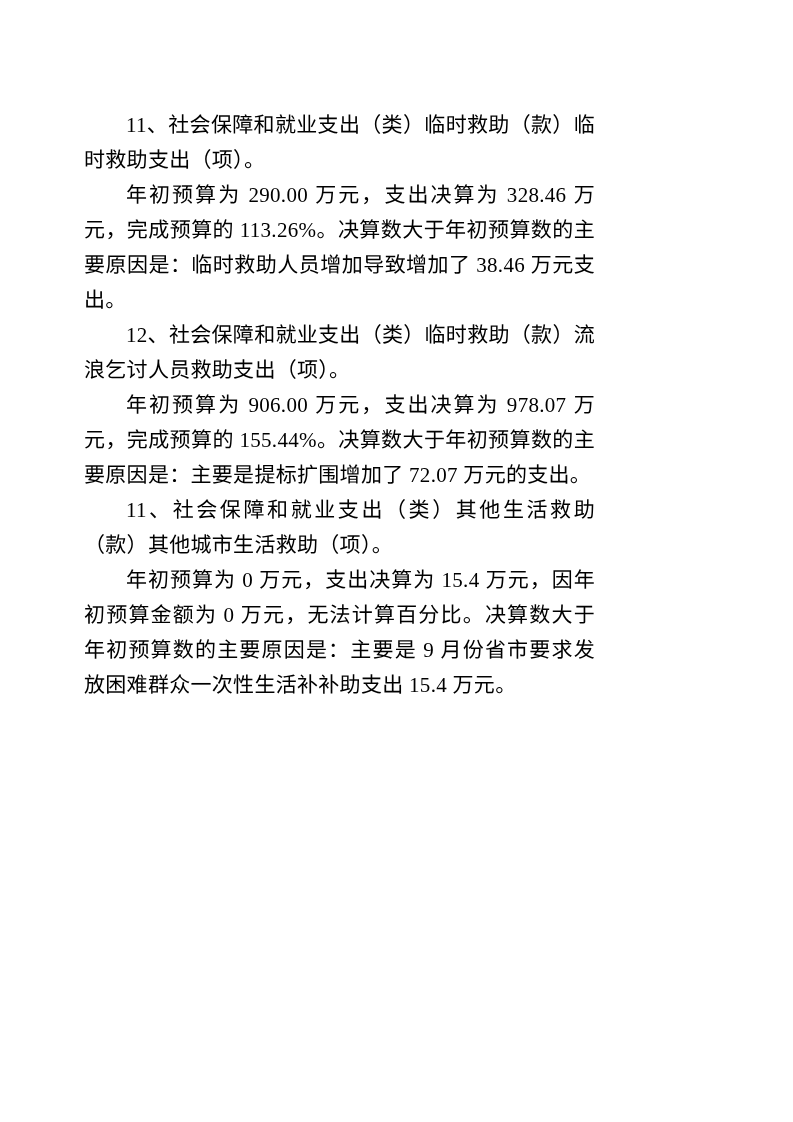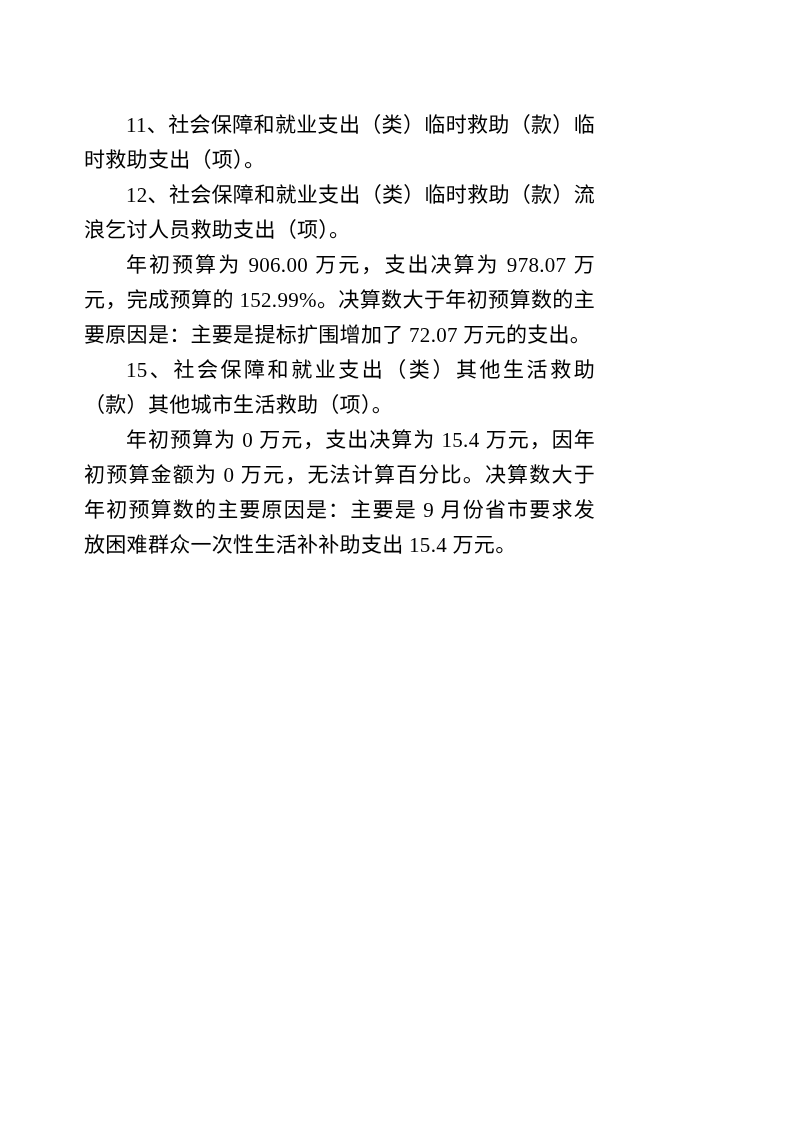--- a/index.html
+++ b/index.html
@@ -37,29 +37,30 @@
     letter-spacing: 0.3px;
   }
 </style>
 </head>
 <body>
 
 <div class="page">
 
   <div class="doc-section">
     <p>11、社会保障和就业支出（类）临时救助（款）临时救助支出（项）。</p>
+    <p>年初预算为 290.00 万元，支出决算为 328.46 万元，完成预算的 113.26%。决算数大于年初预算数的主要原因是：临时救助人员增加导致增加了 38.46 万元支出。</p>
   </div>
 
   <div class="doc-section">
     <p>12、社会保障和就业支出（类）临时救助（款）流浪乞讨人员救助支出（项）。</p>
   </div>
 
 
   <div class="doc-section">
-    <p>年初预算为 906.00 万元，支出决算为 978.07 万元，完成预算的 152.99%。决算数大于年初预算数的主要原因是：主要是提标扩围增加了 72.07 万元的支出。</p>
+    <p>年初预算为 906.00 万元，支出决算为 978.07 万元，完成预算的 155.44%。决算数大于年初预算数的主要原因是：主要是提标扩围增加了 72.07 万元的支出。</p>
   </div>
 
   <div class="doc-section">
-    <p>15、社会保障和就业支出（类）其他生活救助（款）其他城市生活救助（项）。</p>
+    <p>11、社会保障和就业支出（类）其他生活救助（款）其他城市生活救助（项）。</p>
     <p>年初预算为 0 万元，支出决算为 15.4 万元，因年初预算金额为 0 万元，无法计算百分比。决算数大于年初预算数的主要原因是：主要是 9 月份省市要求发放困难群众一次性生活补补助支出 15.4 万元。</p>
   </div>
 
 </div>
 
 </body></html>

